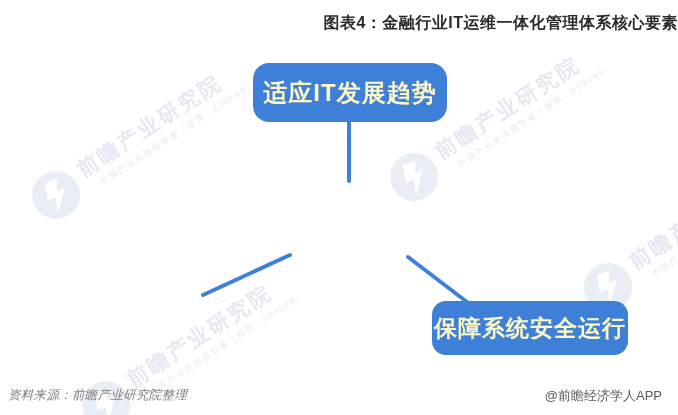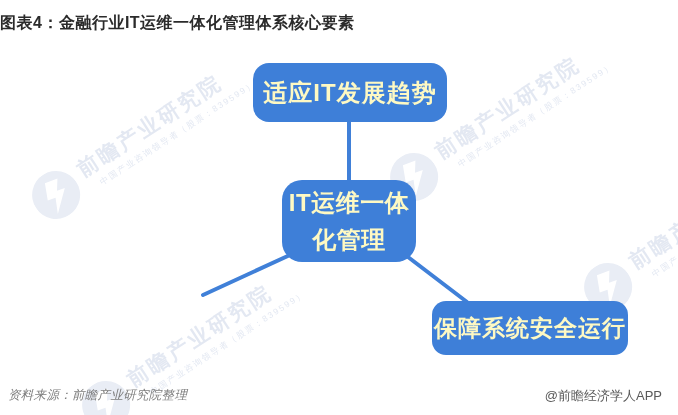--- a/index.html
+++ b/index.html
@@ -2,21 +2,21 @@
 <html><head>
 <meta charset="utf-8">
 <style>
   html,body { margin:0; padding:0; background:#ffffff; }
   .stage {
     position:relative; width:678px; height:415px; overflow:hidden;
     background:#ffffff; font-family:"Liberation Sans", sans-serif;
   }
   
   .title {
-    position:absolute; top:13px; left:0; width:100%; text-align:left;
+    position:absolute; top:13px; left:0; width:100%; text-align:right;
     font-size:16px; font-weight:bold; color:#2b2b2b; letter-spacing:.5px; z-index:3;
   }
   
   .wm { position:absolute; z-index:0; height:48px; pointer-events:none; }
   .wm-inner {
     display:flex; align-items:center; gap:8px; white-space:nowrap;
     transform:rotate(-33deg); transform-origin:0 50%;
   }
   .wm-texts { display:flex; flex-direction:column; }
   .wm-main { font-size:21px; font-weight:bold; letter-spacing:3px; color:#e3e8f2; }
@@ -106,24 +106,20 @@
     <line x1="290" y1="255" x2="203" y2="295"></line>
     <line x1="408" y1="257" x2="467" y2="302"></line>
   </svg>
 
   <div class="title">图表4：金融行业IT运维一体化管理体系核心要素</div>
 
   <div class="node node-top">
     <span>适应IT发展趋势</span>
   </div>
 
-  <div class="node node-center">
-    <div>IT运维一体</div>
-    <div>化管理</div>
-  </div>
 
 
   <div class="node node-br">
     <span>保障系统安全运行</span>
   </div>
 
   <div class="source">资料来源：前瞻产业研究院整理</div>
   <div class="credit">@前瞻经济学人APP</div>
 
 </div>

